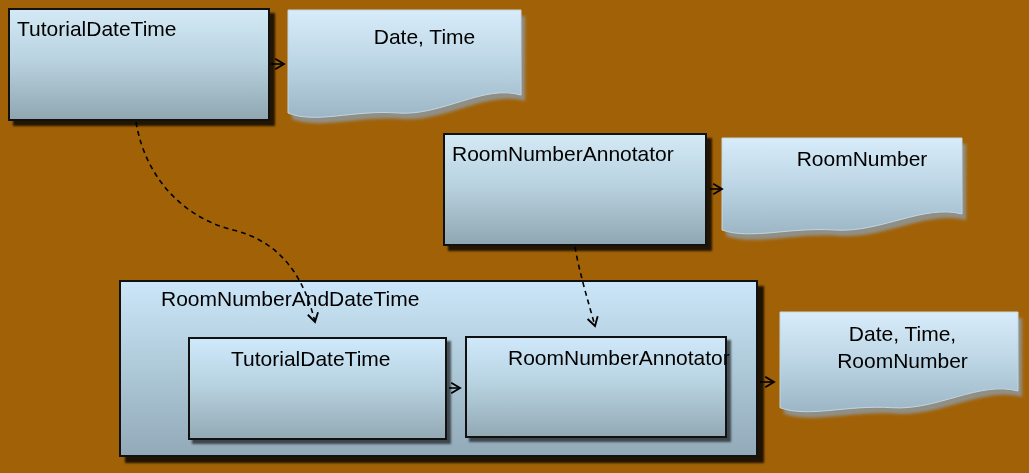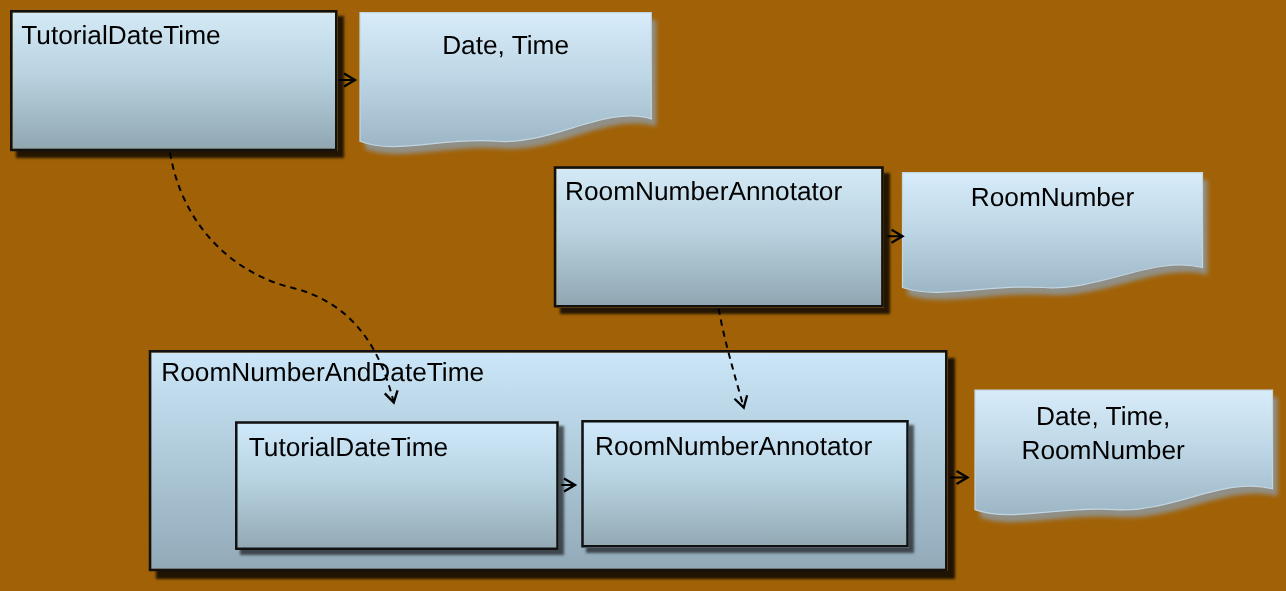--- a/index.html
+++ b/index.html
@@ -26,40 +26,41 @@
     white-space:nowrap;
   }
   .outer-box{
     position:absolute;
     box-sizing:border-box;
     left:119px;top:280px;width:639px;height:177px;
     border:2px solid #111111;
     background:linear-gradient(to bottom,#cbe6f8 0%,#aec9d8 50%,#92a9b8 100%);
     box-shadow:6px 6px 2px rgba(0,0,0,0.8);
   }
-  .outer-box .box-label{padding:3px 8px;}
+  .outer-box .box-label{padding:3px 8px;margin-left:32px;}
   .inner-box{
     position:absolute;
     box-sizing:border-box;
     border:2px solid #111111;
     background:linear-gradient(to bottom,#cfe9fb 0%,#b6d1df 48%,#93aab5 100%);
     box-shadow:4px 4px 2px rgba(0,0,0,0.6);
   }
   .inner-box .box-label{padding:6px 9px;}
   .connector-layer{
     position:absolute;left:0;top:0;width:1029px;height:473px;
     pointer-events:none;
   }
   .doc-label{
     position:absolute;
     font-size:21px;
     line-height:27px;
     text-align:center;
     white-space:nowrap;
     pointer-events:none;
+    margin-left:20px;
   }
 </style>
 </head>
 <body>
 
 <div class="stage">
 
   <div class="box" style="left:8px;top:8px;width:262px;height:113px;">
     <span class="box-label">TutorialDateTime</span>
   </div>

